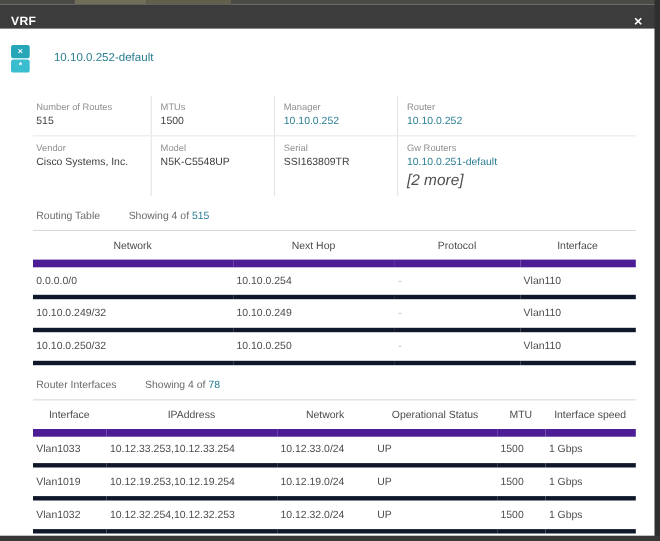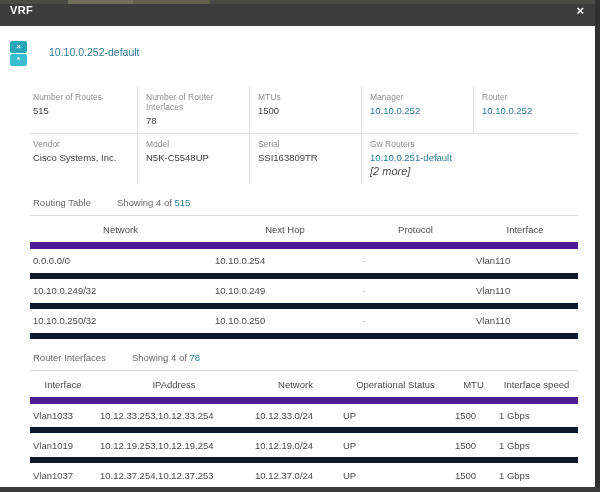--- a/index.html
+++ b/index.html
@@ -14,21 +14,21 @@
   .top-strip .seg1 { position:absolute; left:68px; width:65px; height:4px; background:#70705a; }
   .top-strip .seg2 { position:absolute; left:133px; width:77px; height:4px; background:#60604c; }
 
   
   .edge-right  { position:absolute; top:0; right:0; width:5px; height:492px; background:#2f2f2f; z-index:50; }
   .edge-bottom { position:absolute; bottom:0; left:0; width:600px; height:5px; background:#383838; z-index:50; }
 
   .titlebar {
     position:absolute; top:4px; left:0; width:600px; height:22px;
     background:#3c3c3c; color:#ffffff;
-    display:flex; align-items:flex-start; justify-content:space-between;
+    display:flex; align-items:flex-end; justify-content:space-between;
     padding:0 16px 0 10px;
   }
   .titlebar .title { font-size:11px; font-weight:bold; letter-spacing:.3px; }
   .titlebar .close { font-size:13px; font-weight:900; cursor:pointer; line-height:1; }
 
   .content { position:absolute; top:30px; left:0; width:594px; height:457px; background:#fff; }
 
   .entity-icon { position:absolute; left:10px; top:11px; width:17px; display:flex; flex-direction:column; gap:1px; }
   .badge {
     width:17px; height:12px; border-radius:2px; color:#fff;
@@ -47,36 +47,36 @@
 
   
   .sum-grid { margin-top:27px; }
   .sum-row { display:grid; grid-template-columns:107px 112px 112px 112px 1fr; }
   .sum-row.r1 { border-bottom:1px solid #e8e8e8; }
   .sum-cell { padding:5px 6px 7px 3px; }
   .sum-cell + .sum-cell { border-left:1px solid #e4e4e4; padding-left:8px; }
   .sum-label { font-size:8.5px; color:#8f8f8f; margin-bottom:3px; }
   .sum-value { font-size:9.5px; color:#404040; }
   .sum-value.link { color:#2b7e93; cursor:pointer; }
-  .sum-more { font-size:11px; font-style:italic; color:#4f4f4f; margin-top:2px; }
+  .sum-more { font-size:14px; font-style:italic; color:#4f4f4f; margin-top:2px; }
 
   
   .section-head { display:flex; align-items:baseline; gap:26px; margin-top:13px; padding-left:3px; padding-bottom:7px; border-bottom:1px solid #d9d9d9; }
   .section-title { font-size:9.5px; color:#6b6b6b; }
   .section-showing { font-size:9.5px; color:#6b6b6b; }
   .section-showing .count { color:#2b7e93; cursor:pointer; }
 
   table { border-collapse:collapse; table-layout:fixed; width:548px; }
   th {
     text-align:center; font-weight:normal; font-size:9.5px; color:#4c4c4c;
     padding:8px 4px 7px 3px; border-bottom:7px solid #4c1d95;
   }
   td {
     font-size:9.5px; color:#4c4c4c; height:30px;
-    padding:0 4px 0 3px; border-bottom:6px solid #0f172a; vertical-align:middle;margin-top:37px;
+    padding:0 4px 0 3px; border-bottom:4px solid #0f172a; vertical-align:middle;margin-top:37px;
   }
   td.muted { color:#b8b8b8; }
 </style>
 </head>
 <body>
 
 <div class="top-strip">
   <div class="seg1"></div>
   <div class="seg2"></div>
 </div>
@@ -94,24 +94,20 @@
     </div>
 
     <div class="main">
       <a class="entity-name">10.10.0.252-default</a>
 
       <div class="sum-grid">
         <div class="sum-row r1">
             <div class="sum-cell">
               <div class="sum-label">Number of Routes</div>
               <div class="sum-value">515</div>
-            </div>
-            <div class="sum-cell">
-              <div class="sum-label">Number of Router Interfaces</div>
-              <div class="sum-value">78</div>
             </div>
             <div class="sum-cell">
               <div class="sum-label">MTUs</div>
               <div class="sum-value">1500</div>
             </div>
             <div class="sum-cell">
               <div class="sum-label">Manager</div>
               <div class="sum-value link">10.10.0.252</div>
             </div>
             <div class="sum-cell">
@@ -215,28 +211,20 @@
             </tr>
             <tr>
               <td>Vlan1019</td>
               <td>10.12.19.253,10.12.19.254</td>
               <td>10.12.19.0/24</td>
               <td>UP</td>
               <td>1500</td>
               <td>1 Gbps</td>
             </tr>
             <tr>
-              <td>Vlan1037</td>
-              <td>10.12.37.254,10.12.37.253</td>
-              <td>10.12.37.0/24</td>
-              <td>UP</td>
-              <td>1500</td>
-              <td>1 Gbps</td>
-            </tr>
-            <tr>
               <td>Vlan1032</td>
               <td>10.12.32.254,10.12.32.253</td>
               <td>10.12.32.0/24</td>
               <td>UP</td>
               <td>1500</td>
               <td>1 Gbps</td>
             </tr>
           </tbody>
       </table>
     </div>

